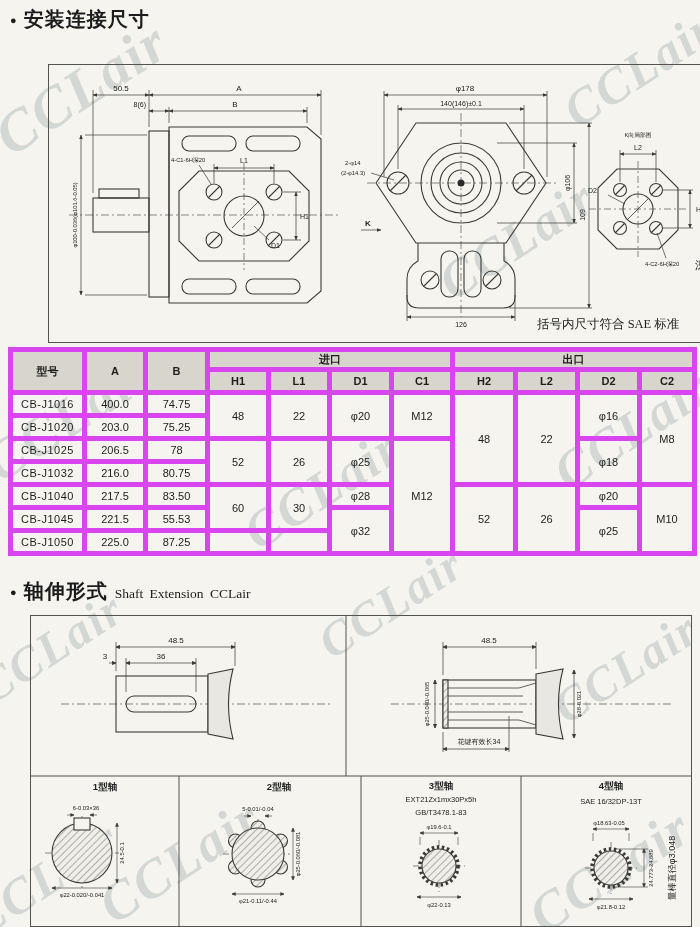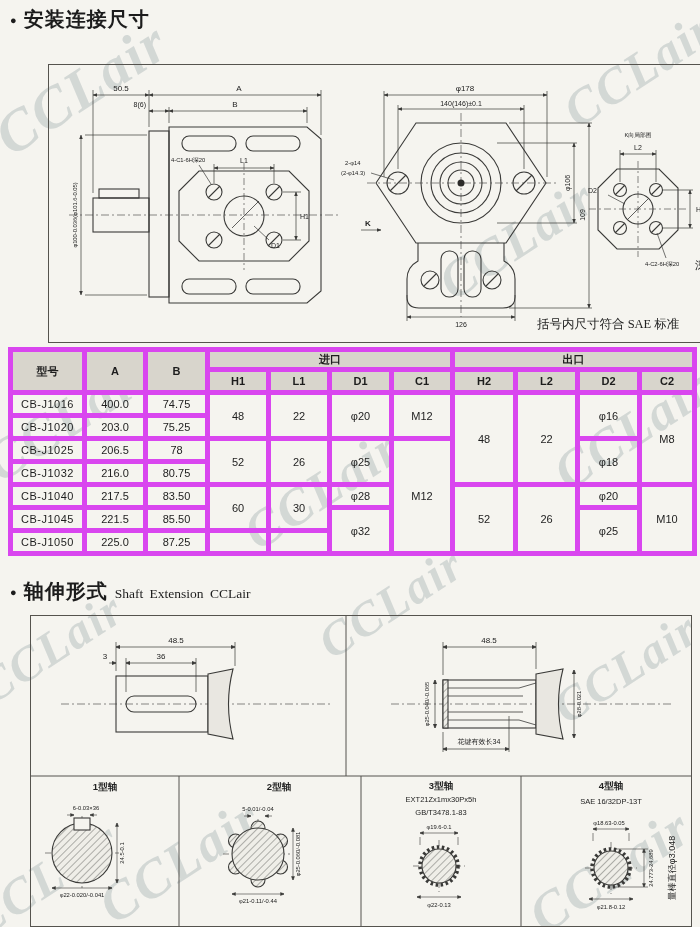--- a/index.html
+++ b/index.html
@@ -284,21 +284,21 @@
         <td rowspan="2">30</td>
         <td>φ28</td>
         <td rowspan="3">52</td>
         <td rowspan="3">26</td>
         <td>φ20</td>
         <td rowspan="3">M10</td>
       </tr>
       <tr>
         <td class="model">CB-J1045</td>
         <td>221.5</td>
-        <td>85.50</td>
+        <td>55.53</td>
         <td rowspan="2">φ32</td>
         <td rowspan="2">φ25</td>
       </tr>
       <tr>
         <td class="model">CB-J1050</td>
         <td>225.0</td>
         <td>87.25</td>
         <td></td>
         <td></td>
       </tr>

